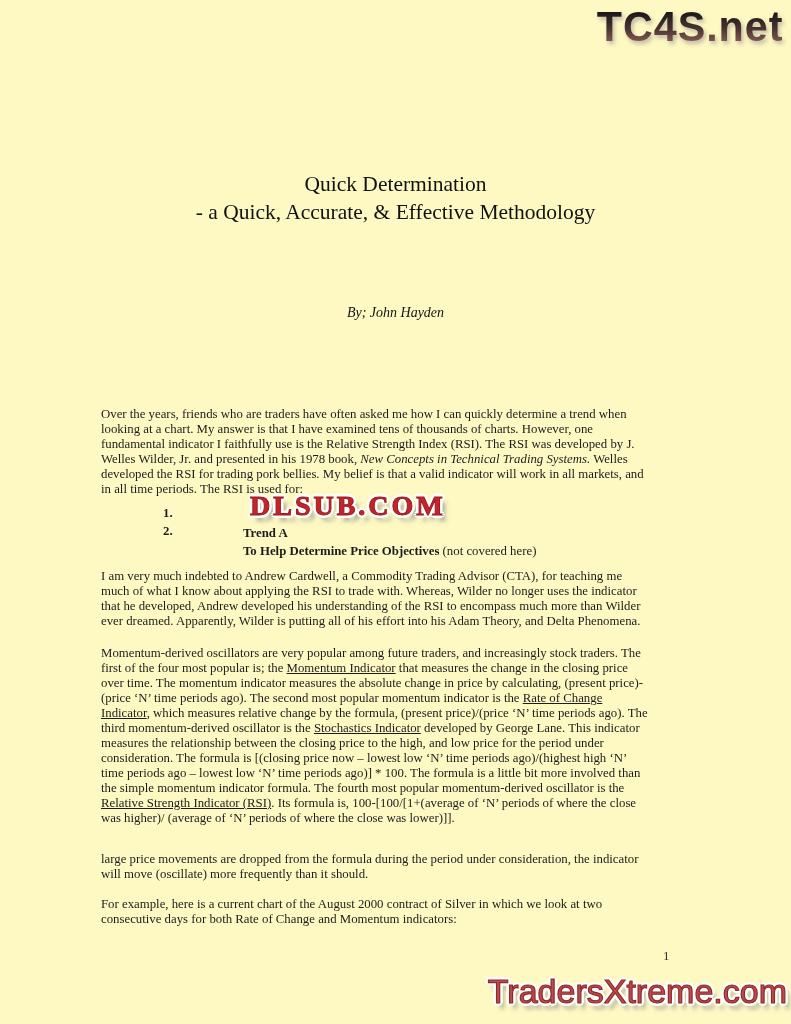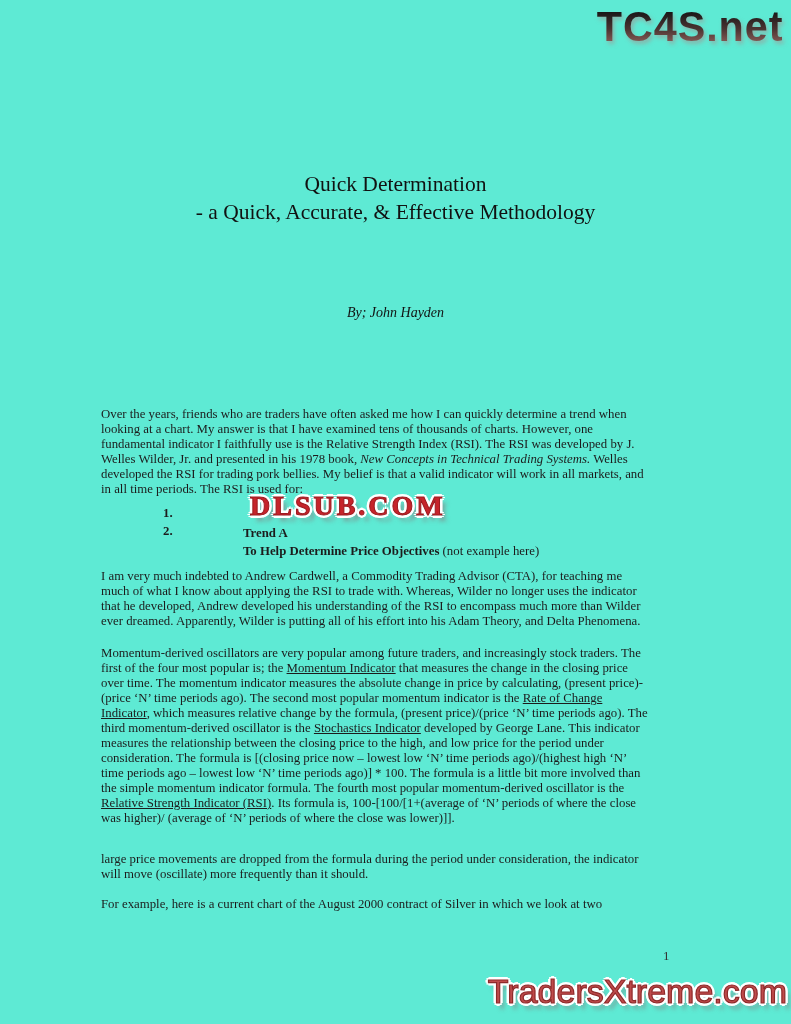--- a/index.html
+++ b/index.html
@@ -1,20 +1,20 @@
 <!DOCTYPE html>
 <html><head>
 <meta charset="utf-8">
 <style>
   html, body { margin: 0; padding: 0; background: #ffffff; }
   .page {
     position: relative;
     width: 791px;
     height: 1024px;
-    background: #5eead4;
+    background: #fef9c3;
     overflow: hidden;
     font-family: "Liberation Serif", serif;
     color: #1c1c1c;
   }
 
   
   .logo-tc4s {
     position: absolute;
     top: 2px;
     right: 8px;
@@ -132,31 +132,31 @@
 
   <div class="para" style="top:407px"><span>Over the years, friends who are traders have often asked me how I can quickly determine a trend when</span><br><span>looking at a chart. My answer is that I have examined tens of thousands of charts. However, one</span><br><span>fundamental indicator I faithfully use is the Relative Strength Index (RSI). The RSI was developed by J.</span><br><span>Welles Wilder, Jr. and presented in his 1978 book, </span><span class="i">New Concepts in Technical Trading Systems.</span><span> Welles</span><br><span>developed the RSI for trading pork bellies. My belief is that a valid indicator will work in all markets, and</span><br><span>in all time periods.  The RSI is used for:</span></div>
 
   <div class="list" id="list">
       <div class="list-row">
         <span class="list-num">1.</span>
         <span class="list-text"><span class="b">Trend A</span></span>
       </div>
       <div class="list-row">
         <span class="list-num">2.</span>
-        <span class="list-text"><span class="b">To Help Determine Price Objectives</span><span> (not example here)</span></span>
+        <span class="list-text"><span class="b">To Help Determine Price Objectives</span><span> (not covered here)</span></span>
       </div>
     </div>
 
   <div class="watermark">DLSUB.COM</div>
 
   <div class="para" style="top:569px"><span>I am very much indebted to Andrew Cardwell, a Commodity Trading Advisor (CTA), for teaching me</span><br><span>much of what I know about applying the RSI to trade with. Whereas, Wilder no longer uses the indicator</span><br><span>that he developed, Andrew developed his understanding of the RSI to encompass much more than Wilder</span><br><span>ever dreamed. Apparently, Wilder is putting all of his effort into his Adam Theory, and Delta Phenomena.</span></div>
 
   <div class="para" style="top:646px"><span>Momentum-derived oscillators are very popular among future traders, and increasingly stock traders. The</span><br><span>first of the four most popular is; the </span><span class="u">Momentum Indicator</span><span> that measures the change in the closing price</span><br><span>over time. The momentum indicator measures the absolute change in price by calculating,  (present price)-</span><br><span>(price ‘N’ time periods ago). The second most popular momentum indicator is the </span><span class="u">Rate of Change</span><br><span class="u">Indicator</span><span>, which measures relative change by the formula, (present price)/(price ‘N’ time periods ago). The</span><br><span>third momentum-derived oscillator is the </span><span class="u">Stochastics Indicator</span><span> developed by George Lane. This indicator</span><br><span>measures the relationship between the closing price to the high, and low price for the period under</span><br><span>consideration. The formula is [(closing price now – lowest low ‘N’ time periods ago)/(highest high ‘N’</span><br><span>time periods ago – lowest low ‘N’ time periods ago)] * 100. The formula is a little bit more involved than</span><br><span>the simple momentum indicator formula. The fourth most popular momentum-derived oscillator is the</span><br><span class="u">Relative Strength Indicator (RSI)</span><span>. Its formula is, 100-[100/[1+(average of ‘N’ periods of where the close</span><br><span>was higher)/ (average of ‘N’ periods of where the close was lower)]].</span></div>
 
   <div class="para" style="top:837px"><br><span>large price movements are dropped from the formula during the period under consideration, the indicator</span><br><span>will move (oscillate) more frequently than it should.</span></div>
 
-  <div class="para" style="top:897px"><span>For example, here is a current chart of the August 2000 contract of Silver in which we look at two</span><br></div>
+  <div class="para" style="top:897px"><span>For example, here is a current chart of the August 2000 contract of Silver in which we look at two</span><br><span>consecutive days for both Rate of Change and Momentum indicators:</span></div>
 
   <div class="page-number">1</div>
 
   <div class="logo-tradersxtreme">TradersXtreme.com</div>
 
 </div>
 
 </body></html>

